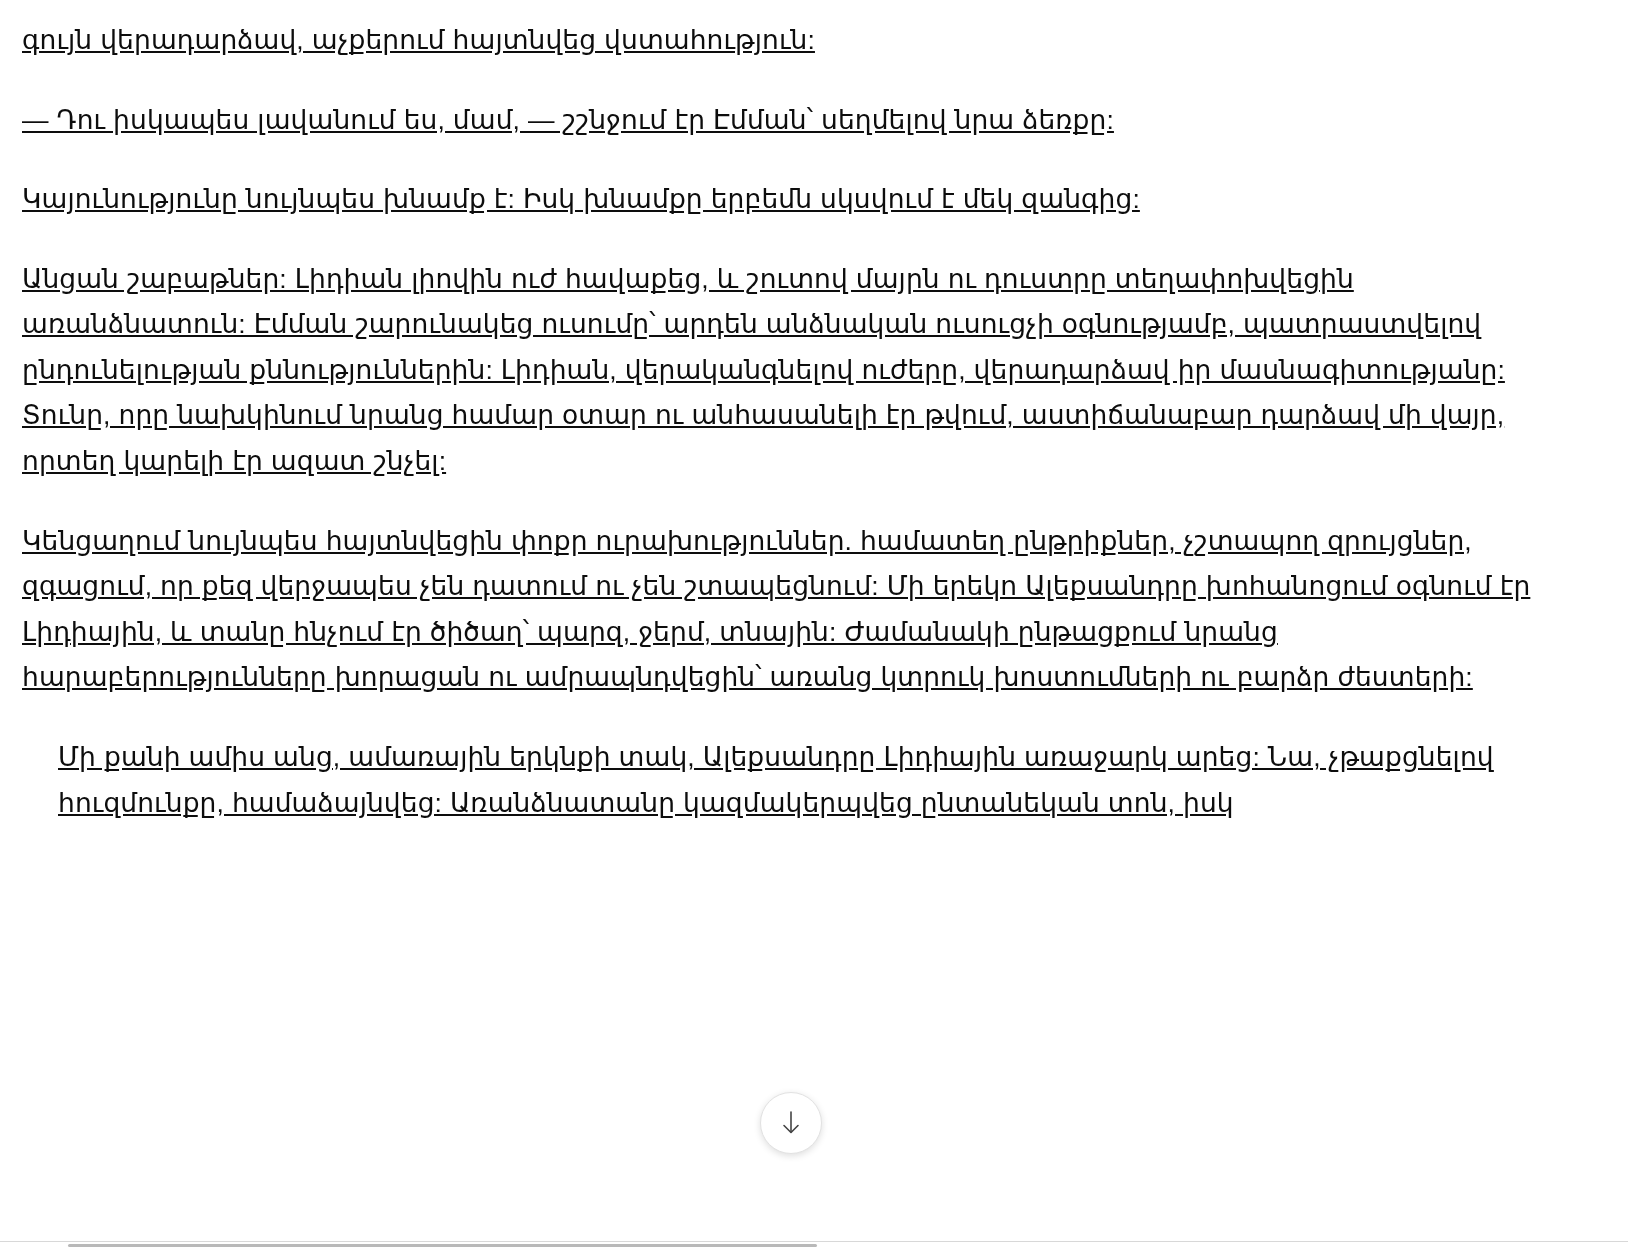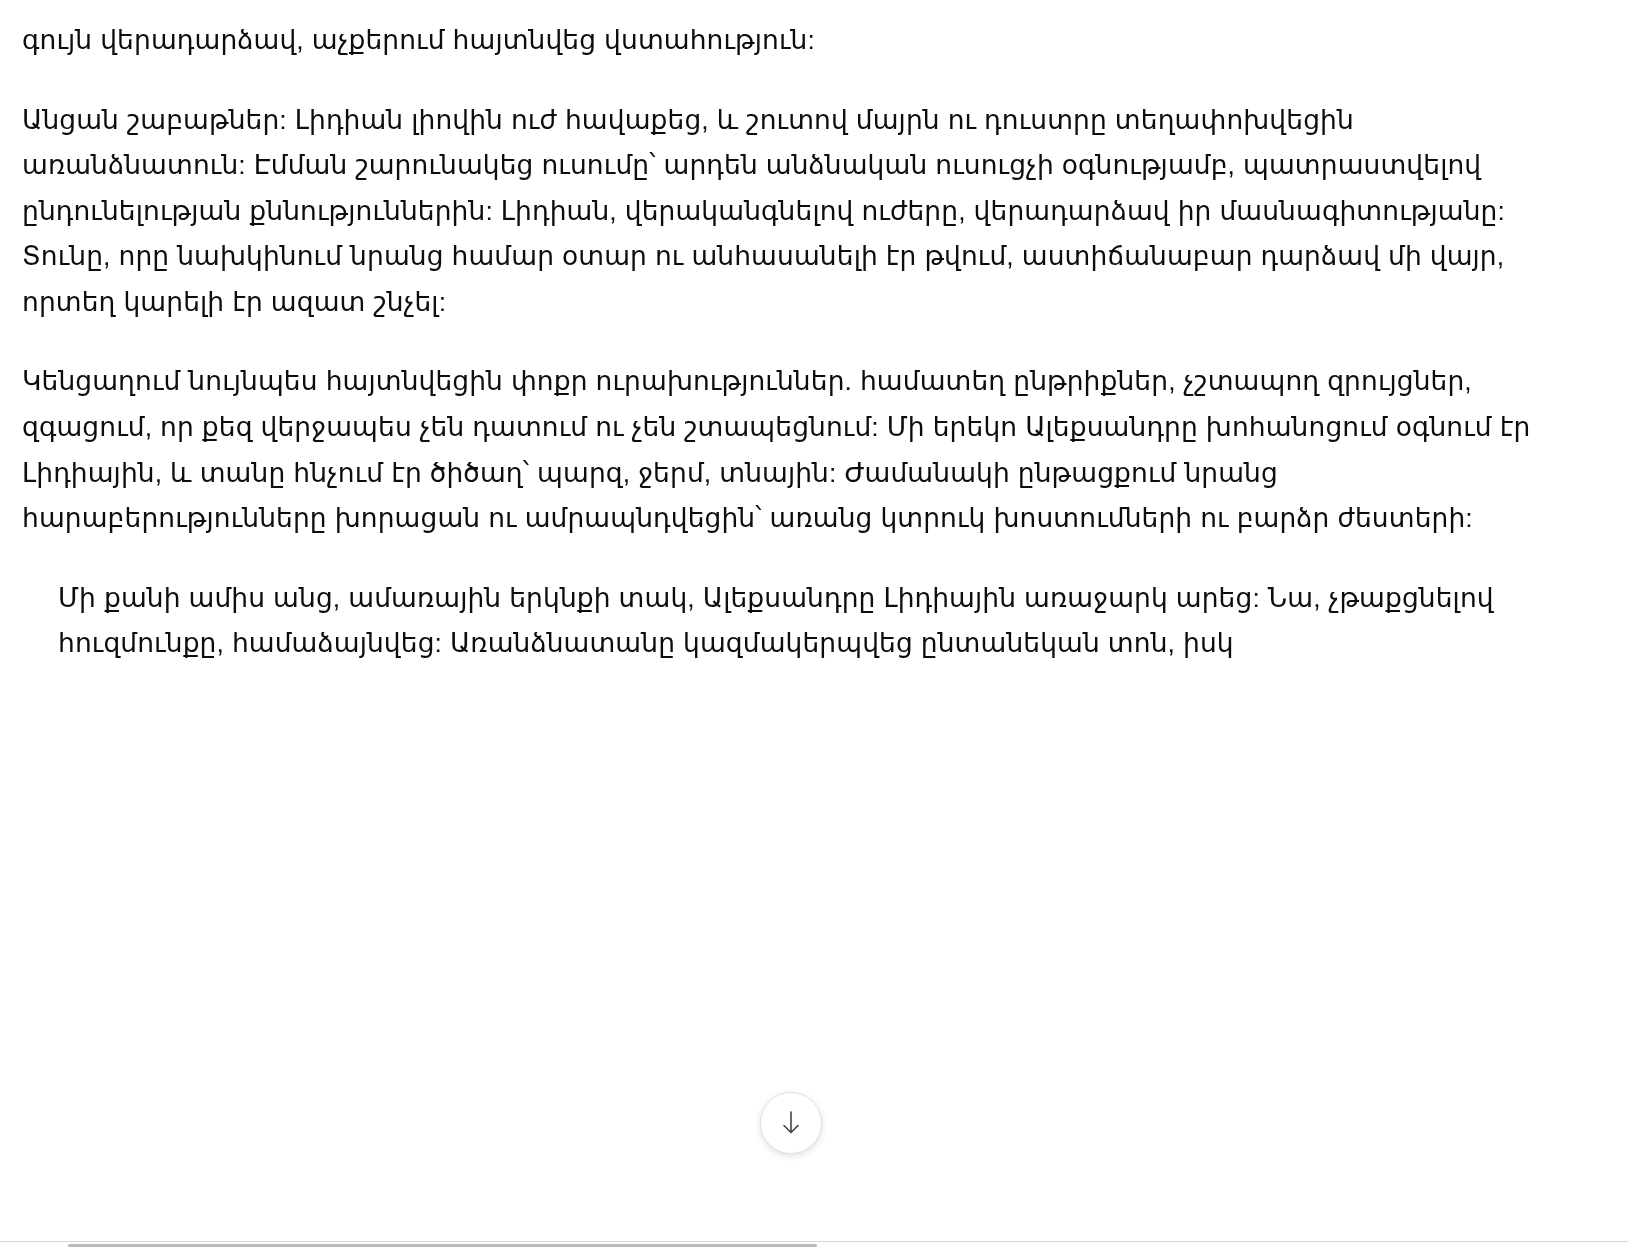--- a/index.html
+++ b/index.html
@@ -28,20 +28,21 @@
   }
   .para {
     font-size: 26.5px;
     line-height: 1.72;
     letter-spacing: 0.1px;
     margin: 0 0 34px 0;
     color: #0d0d0d;
     font-weight: 400;
     text-align: left;
     word-spacing: 0.5px;
+    text-decoration: underline;
   }
   .para:last-of-type {
     margin-bottom: 0;
     margin-left: 36px;
   }
   
   .scroll-down {
     position: absolute;
     left: 760px;
     top: 1092px;
@@ -96,20 +97,22 @@
     background: rgba(0,0,0,0.0);
     border-radius: 2px;
   }
 </style>
 </head>
 <body>
 
 <div class="page">
   <div class="reader">
     <p class="para">գույն վերադարձավ, աչքերում հայտնվեց վստահություն:</p>
+    <p class="para">— Դու իսկապես լավանում ես, մամ, — շշնջում էր Էմման՝ սեղմելով նրա ձեռքը:</p>
+    <p class="para">Կայունությունը նույնպես խնամք է: Իսկ խնամքը երբեմն սկսվում է մեկ զանգից:</p>
     <p class="para">Անցան շաբաթներ: Լիդիան լիովին ուժ հավաքեց, և շուտով մայրն ու դուստրը տեղափոխվեցին առանձնատուն: Էմման շարունակեց ուսումը՝ արդեն անձնական ուսուցչի օգնությամբ, պատրաստվելով ընդունելության քննություններին: Լիդիան, վերականգնելով ուժերը, վերադարձավ իր մասնագիտությանը: Տունը, որը նախկինում նրանց համար օտար ու անհասանելի էր թվում, աստիճանաբար դարձավ մի վայր, որտեղ կարելի էր ազատ շնչել:</p>
     <p class="para">Կենցաղում նույնպես հայտնվեցին փոքր ուրախություններ. համատեղ ընթրիքներ, չշտապող զրույցներ, զգացում, որ քեզ վերջապես չեն դատում ու չեն շտապեցնում: Մի երեկո Ալեքսանդրը խոհանոցում օգնում էր Լիդիային, և տանը հնչում էր ծիծաղ՝ պարզ, ջերմ, տնային: Ժամանակի ընթացքում նրանց հարաբերությունները խորացան ու ամրապնդվեցին՝ առանց կտրուկ խոստումների ու բարձր ժեստերի:</p>
     <p class="para">Մի քանի ամիս անց, ամառային երկնքի տակ, Ալեքսանդրը Լիդիային առաջարկ արեց: Նա, չթաքցնելով հուզմունքը, համաձայնվեց: Առանձնատանը կազմակերպվեց ընտանեկան տոն, իսկ</p>
   </div>
 
   <div class="scroll-down">
     <span>
       <svg width="24" height="26" viewBox="0 0 24 26" fill="none" xmlns="http://www.w3.org/2000/svg">
         <path d="M12 2 L12 22" stroke="#444" stroke-width="1.6" stroke-linecap="round"></path>
         <path d="M5 15.5 L12 22.5 L19 15.5" stroke="#444" stroke-width="1.6" stroke-linecap="round" stroke-linejoin="round" fill="none"></path>

